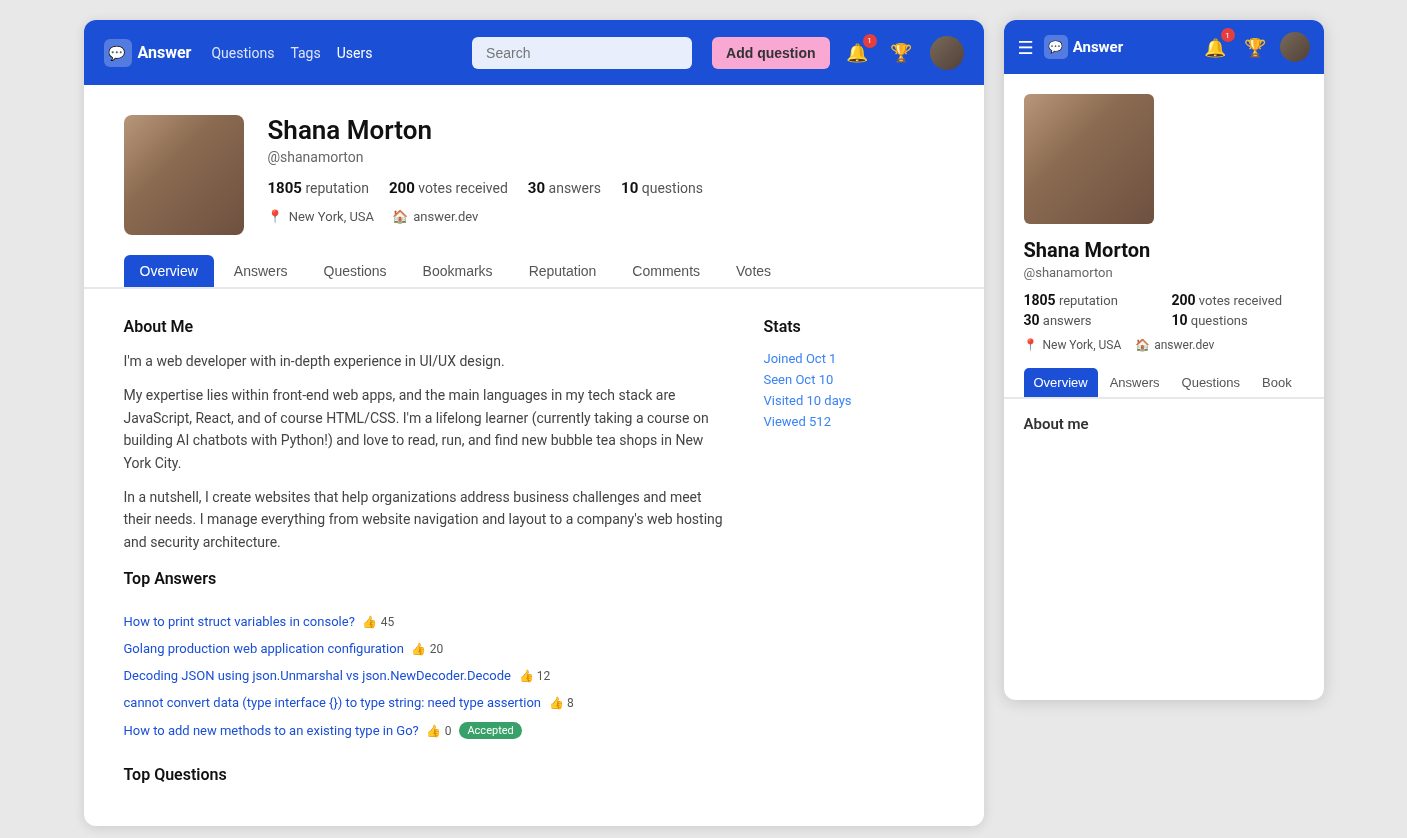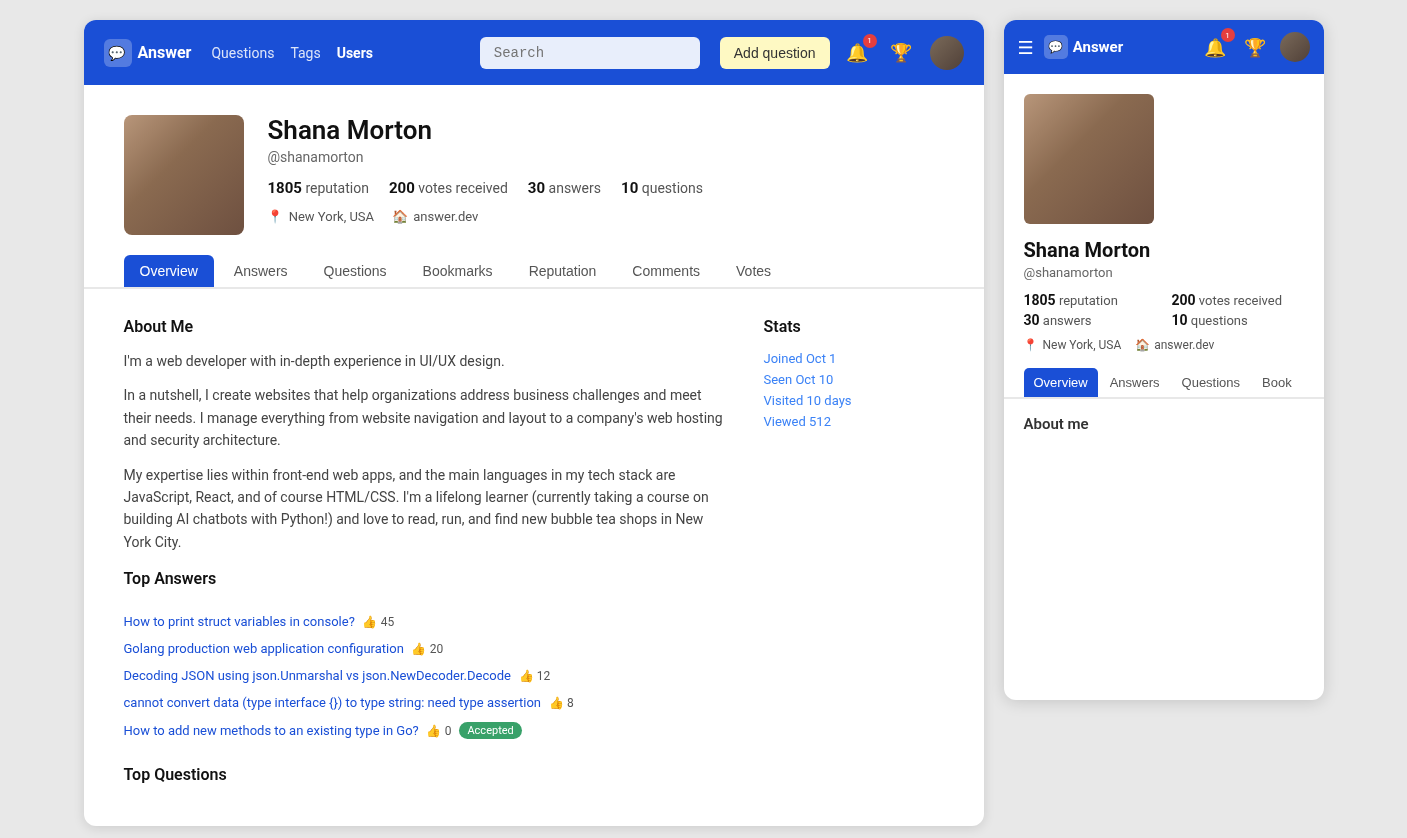--- a/index.html
+++ b/index.html
@@ -57,46 +57,45 @@
     .navbar-links {
       display: flex;
       gap: 16px;
       flex: 1;
     }
     .navbar-link {
       color: rgba(255,255,255,0.85);
       text-decoration: none;
       font-size: 14px;
     }
-    .navbar-link.active { color: #fff; font-weight: 700; }
+    .navbar-link.active { color: #fff; font-weight: 400; }
     .search-box {
       background: rgba(255,255,255,0.9);
       border: none;
       border-radius: 6px;
       padding: 8px 14px;
       font-size: 14px;
       width: 220px;
       color: #555;
       outline: none;
-      font-family: Liberation Mono, monospace;
     }
     .navbar-actions {
       display: flex;
       align-items: center;
       gap: 12px;
     }
     .btn-add-question {
-      background: #fef9c3;
+      background: #f9a8d4;
       color: #333;
       border: none;
       border-radius: 6px;
       padding: 8px 14px;
       font-size: 14px;
       cursor: pointer;
-      font-weight: 400;
+      font-weight: 700;
     }
     .icon-btn {
       position: relative;
       width: 32px;
       height: 32px;
       display: flex;
       align-items: center;
       justify-content: center;
       cursor: pointer;
       color: #fff;
@@ -435,22 +434,22 @@
       <button class="tab-btn">Reputation</button>
       <button class="tab-btn">Comments</button>
       <button class="tab-btn">Votes</button>
     </div>
 
     <div class="content-area">
       <div class="main-content">
 
         <div class="section-title">About Me</div>
         <p class="about-text">I'm a web developer with in-depth experience in UI/UX design.</p>
+        <p class="about-text">My expertise lies within front-end web apps, and the main languages in my tech stack are JavaScript, React, and of course HTML/CSS. I'm a lifelong learner (currently taking a course on building AI chatbots with Python!) and love to read, run, and find new bubble tea shops in New York City.</p>
         <p class="about-text">In a nutshell, I create websites that help organizations address business challenges and meet their needs. I manage everything from website navigation and layout to a company's web hosting and security architecture.</p>
-        <p class="about-text">My expertise lies within front-end web apps, and the main languages in my tech stack are JavaScript, React, and of course HTML/CSS. I'm a lifelong learner (currently taking a course on building AI chatbots with Python!) and love to read, run, and find new bubble tea shops in New York City.</p>
 
         <div class="section-title" style="margin-top:16px;">Top Answers</div>
         <div class="answers-list">
 
           <div class="answer-item">
             <a class="answer-link">How to print struct variables in console?</a>
             <div class="vote-count">
               <span>👍</span>
               <span>45</span>
             </div>

